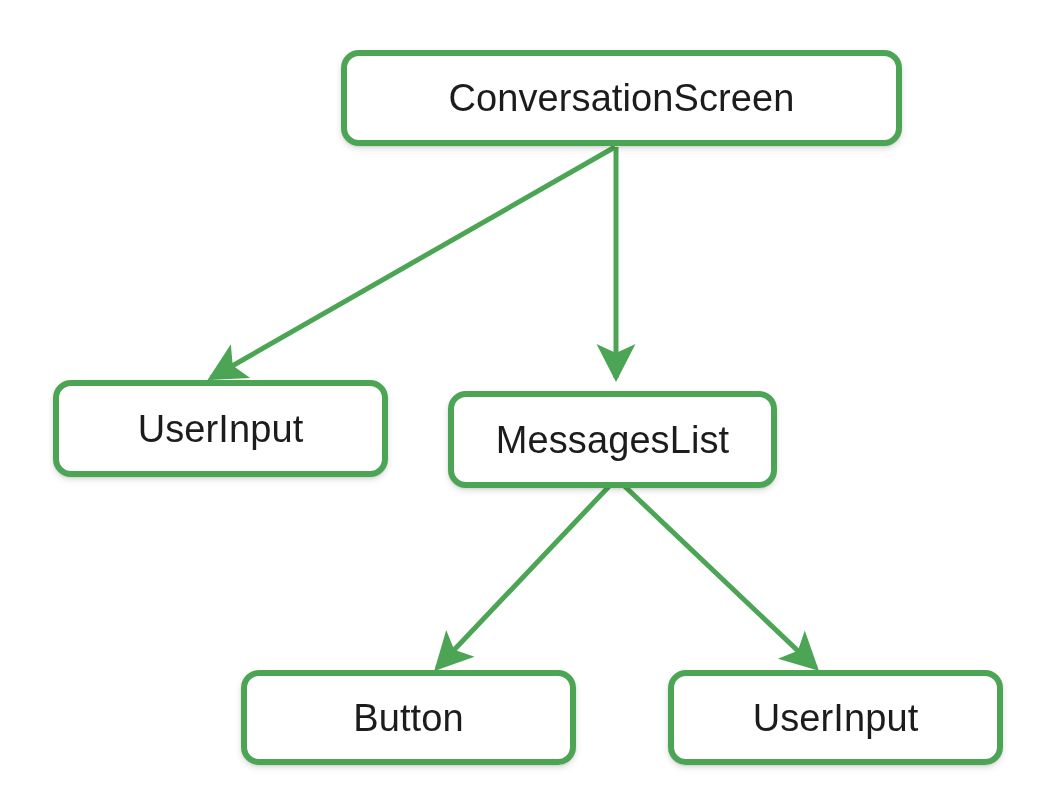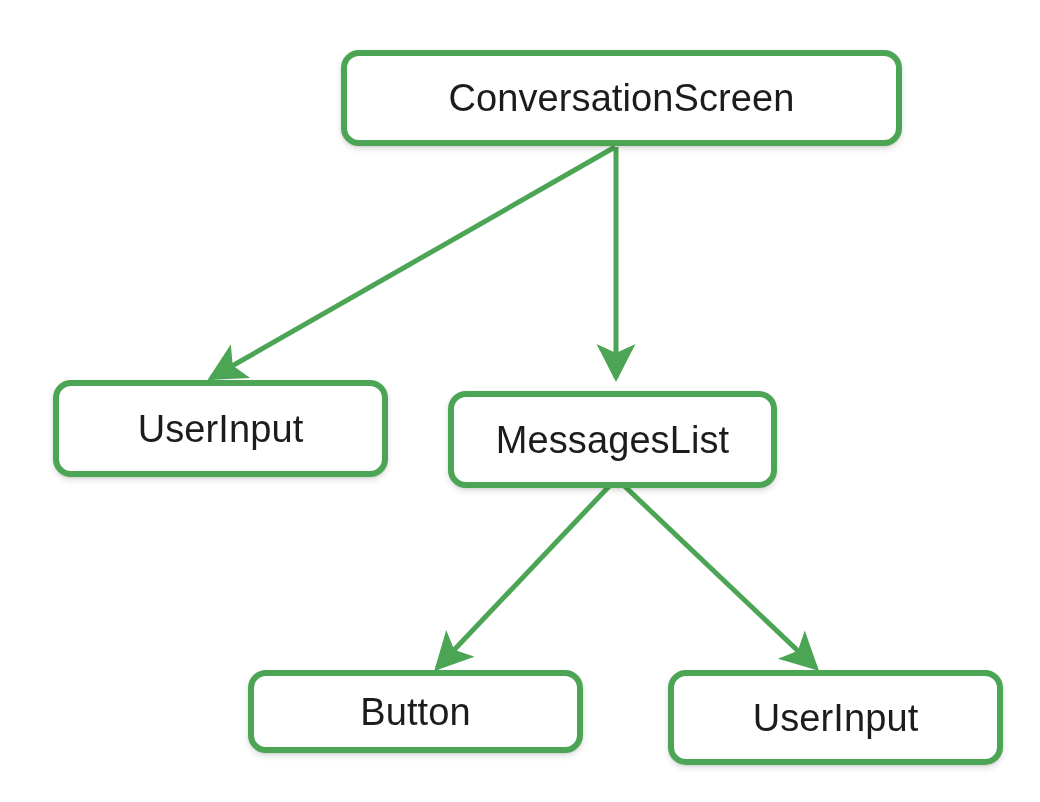--- a/index.html
+++ b/index.html
@@ -45,21 +45,21 @@
     font-weight: 400;
     letter-spacing: 0.1px;
     line-height: 1;
     white-space: nowrap;
     user-select: none;
   }
   
   #node-conversationscreen { left: 341px; top: 50px;  width: 561px; height: 96px; }
   #node-userinput          { left: 53px;  top: 380px; width: 335px; height: 97px; }
   #node-messageslist       { left: 448px; top: 391px; width: 329px; height: 97px; }
-  #node-button             { left: 248px; top: 670px; width: 335px; height: 83px; }
+  #node-button             { left: 241px; top: 670px; width: 335px; height: 95px; }
   #node-lazycolumn         { left: 668px; top: 670px; width: 335px; height: 95px; }
 </style>
 </head>
 <body>
 
 <div id="canvas">
 
   <svg id="edge-layer" viewBox="0 0 1040 802" width="1040" height="802" aria-hidden="true">
     <defs>
       <marker id="arrowhead" markerWidth="9" markerHeight="9" refX="7.4" refY="4.5" orient="auto" markerUnits="strokeWidth">

